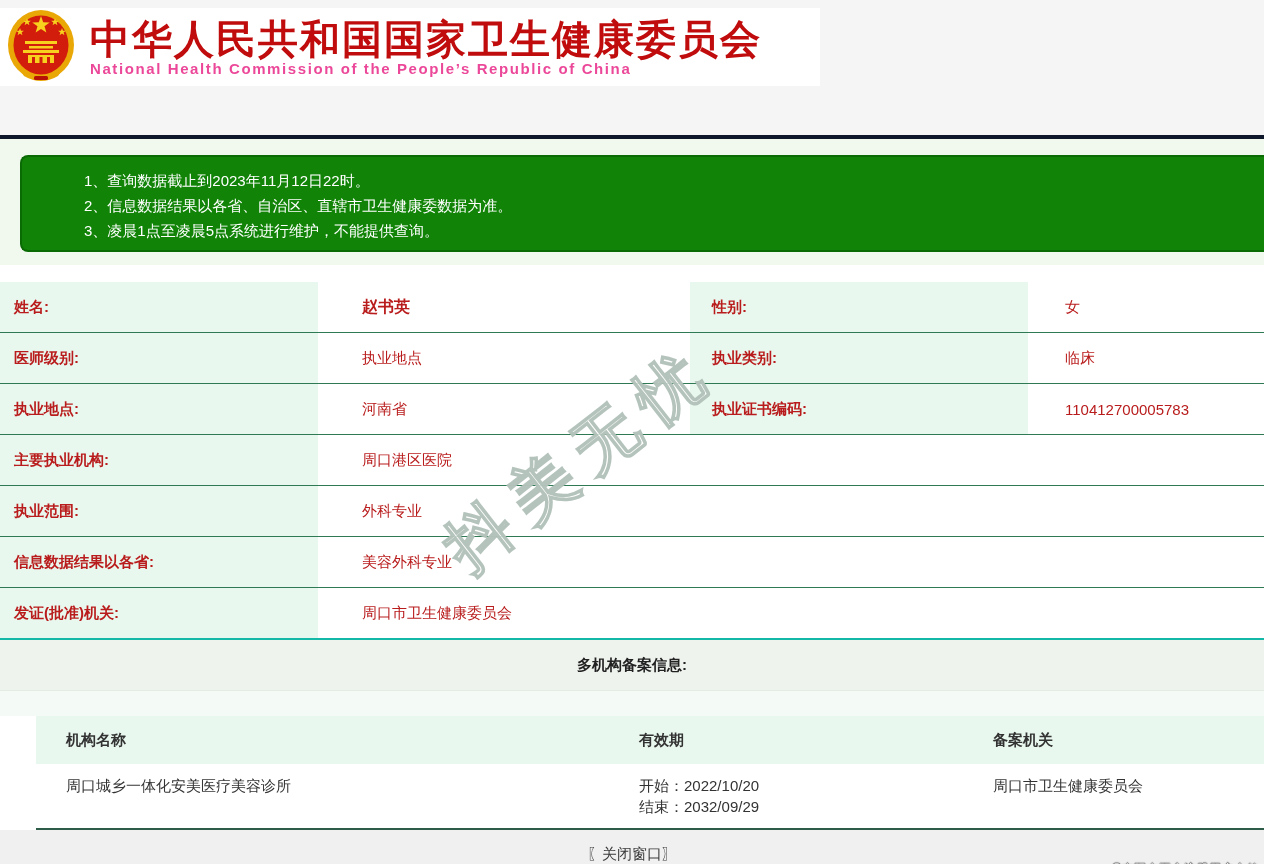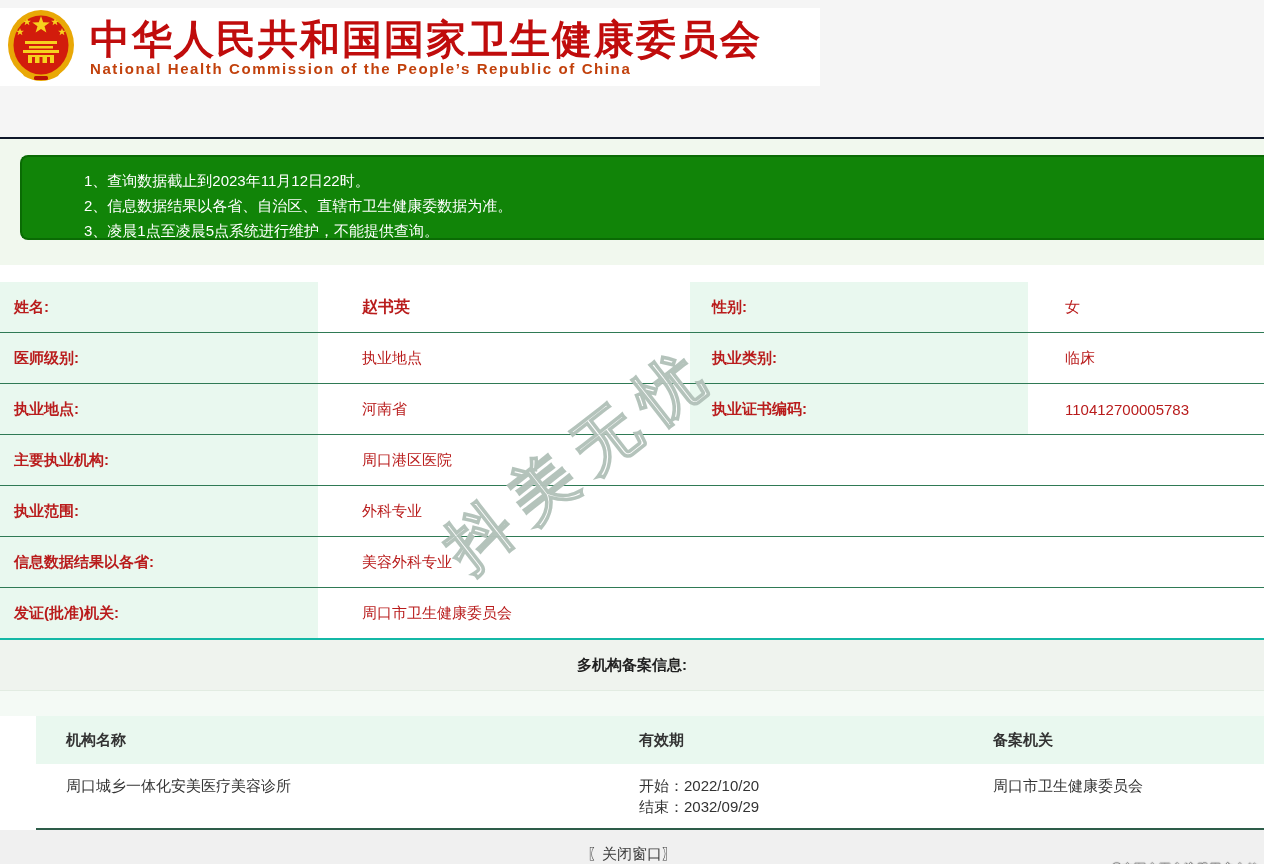--- a/index.html
+++ b/index.html
@@ -1,29 +1,29 @@
 <!DOCTYPE html>
 <html><head>
 <meta charset="utf-8">
 <style>
   html,body{margin:0;padding:0;}
   body{font-family:"Liberation Sans","DejaVu Sans",sans-serif;background:#fff;}
   #page{position:relative;width:1264px;height:864px;overflow:hidden;background:#fff;}
 
   
-  .top-strip{position:relative;height:139px;background:#f5f5f5;border-bottom:2px solid #0f172a;box-sizing:border-box;}
+  .top-strip{position:relative;height:139px;background:#f5f5f5;border-bottom:4px solid #0f172a;box-sizing:border-box;}
   .header-box{position:absolute;top:8px;left:0;width:820px;height:78px;background:#fff;display:flex;align-items:center;}
   .emblem{margin-left:6px;flex:0 0 auto;}
   .titles{margin-left:14px;}
   .title-cn{font-size:40px;font-weight:bold;color:#c00c0c;letter-spacing:2px;line-height:42px;white-space:nowrap;}
-  .title-en{font-size:15px;font-weight:bold;color:#c2410c;letter-spacing:1.6px;white-space:nowrap;}
+  .title-en{font-size:15px;font-weight:bold;color:#ec4899;letter-spacing:1.6px;white-space:nowrap;}
 
   
   .notice-band{height:126px;background:#f1f8ee;padding-top:16px;box-sizing:border-box;}
-  .notice-box{margin-left:20px;height:85px;box-sizing:border-box;background:#118408;border:2px solid #0a6b04;border-right:none;
+  .notice-box{margin-left:20px;height:97px;box-sizing:border-box;background:#118408;border:2px solid #0a6b04;border-right:none;
     border-radius:8px 0 0 8px;color:#fff;font-size:15px;line-height:25px;padding:11px 0 0 62px;}
   .gap-white{height:17px;background:#fff;}
 
   
   table.info{width:1264px;border-collapse:collapse;table-layout:fixed;font-size:15px;color:#b91c1c;}
   table.info td{height:48px;border-bottom:1px solid #2f7a55;vertical-align:middle;overflow:hidden;white-space:nowrap;}
   table.info tr.last td{border-bottom:2px solid #14b8a6;}
   td.lbl{background:#e9f8ef;font-weight:bold;}
   td.l1{padding-left:14px;}
   td.v1{padding-left:44px;}

